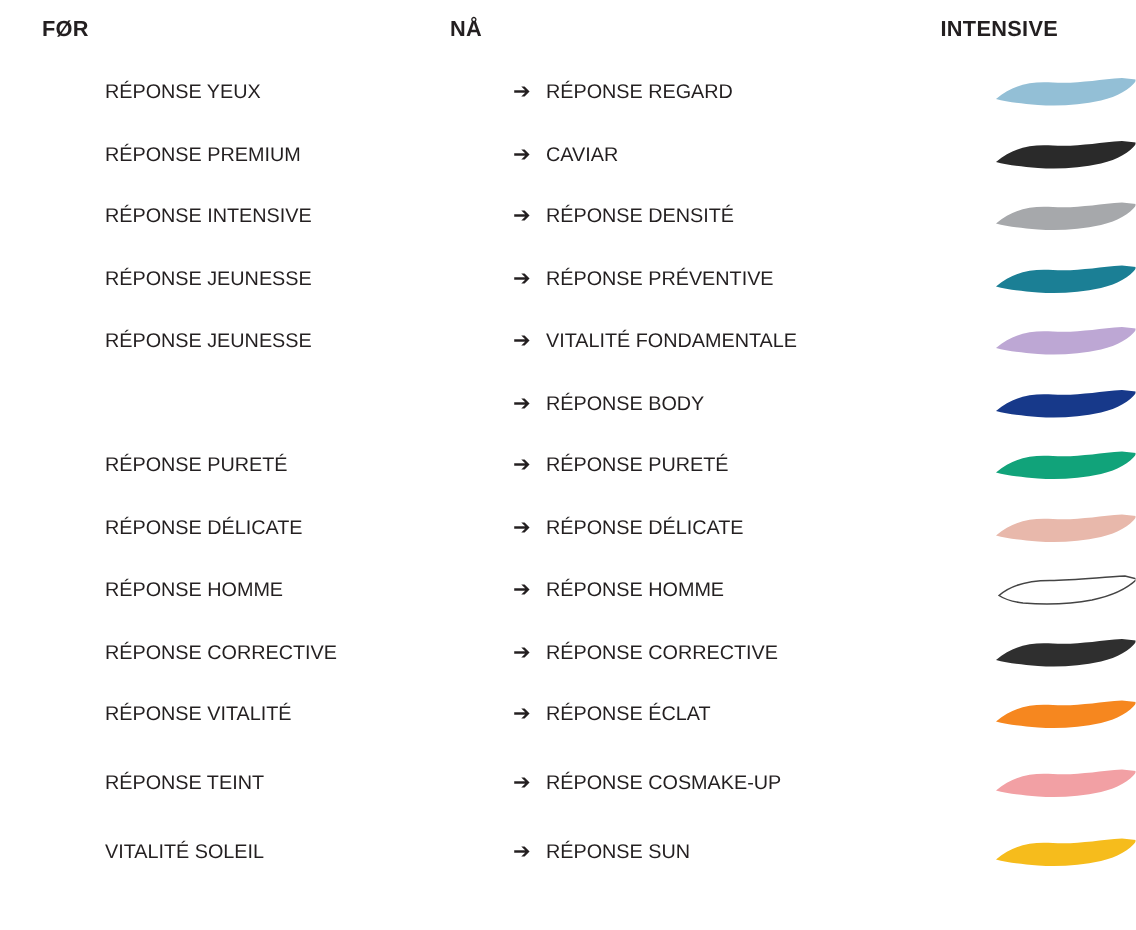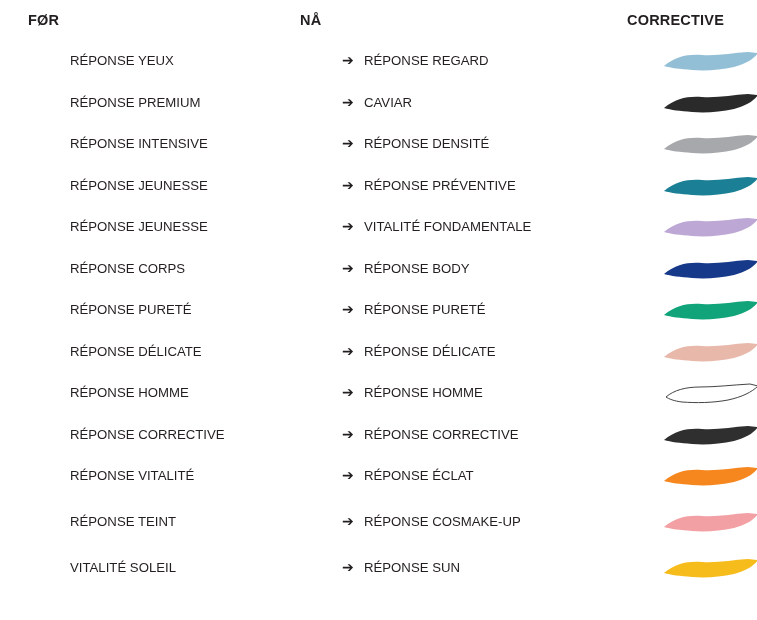--- a/index.html
+++ b/index.html
@@ -88,21 +88,21 @@
   .row.gap-top { height: 46px; }
 </style>
 </head>
 <body>
 
 <div class="sheet">
 
   <div class="header-row">
     <div class="header-cell col-before">FØR</div>
     <div class="header-cell col-after">NÅ</div>
-    <div class="header-cell col-codes">CORRECTIVE</div>
+    <div class="header-cell col-codes">INTENSIVE</div>
   </div>
 
   <div class="rows" id="rows">
       <div class="row">
         <div class="cell before">RÉPONSE YEUX</div>
         <div class="arrow">➔</div>
         <div class="cell after">RÉPONSE REGARD</div>
         <div class="swatch-wrap">
           <div class="swatch">
             <svg width="98" height="24" viewBox="0 0 98 24" xmlns="http://www.w3.org/2000/svg">
@@ -153,21 +153,20 @@
         <div class="cell after">VITALITÉ FONDAMENTALE</div>
         <div class="swatch-wrap">
           <div class="swatch">
             <svg width="98" height="24" viewBox="0 0 98 24" xmlns="http://www.w3.org/2000/svg">
               <path d="M2,16 C14,6 26,4 40,5 C56,6 70,3 86,2 L96,3 C92,9 84,14 72,17 C58,20 44,21 30,20 C18,19 9,18 2,16 Z" fill="#bda7d4"></path>
             </svg>
           </div>
         </div>
       </div>
       <div class="row">
-        <div class="cell before">RÉPONSE CORPS</div>
         <div class="arrow">➔</div>
         <div class="cell after">RÉPONSE BODY</div>
         <div class="swatch-wrap">
           <div class="swatch">
             <svg width="98" height="24" viewBox="0 0 98 24" xmlns="http://www.w3.org/2000/svg">
               <path d="M2,16 C14,6 26,4 40,5 C56,6 70,3 86,2 L96,3 C92,9 84,14 72,17 C58,20 44,21 30,20 C18,19 9,18 2,16 Z" fill="#17398a"></path>
             </svg>
           </div>
         </div>
       </div>

